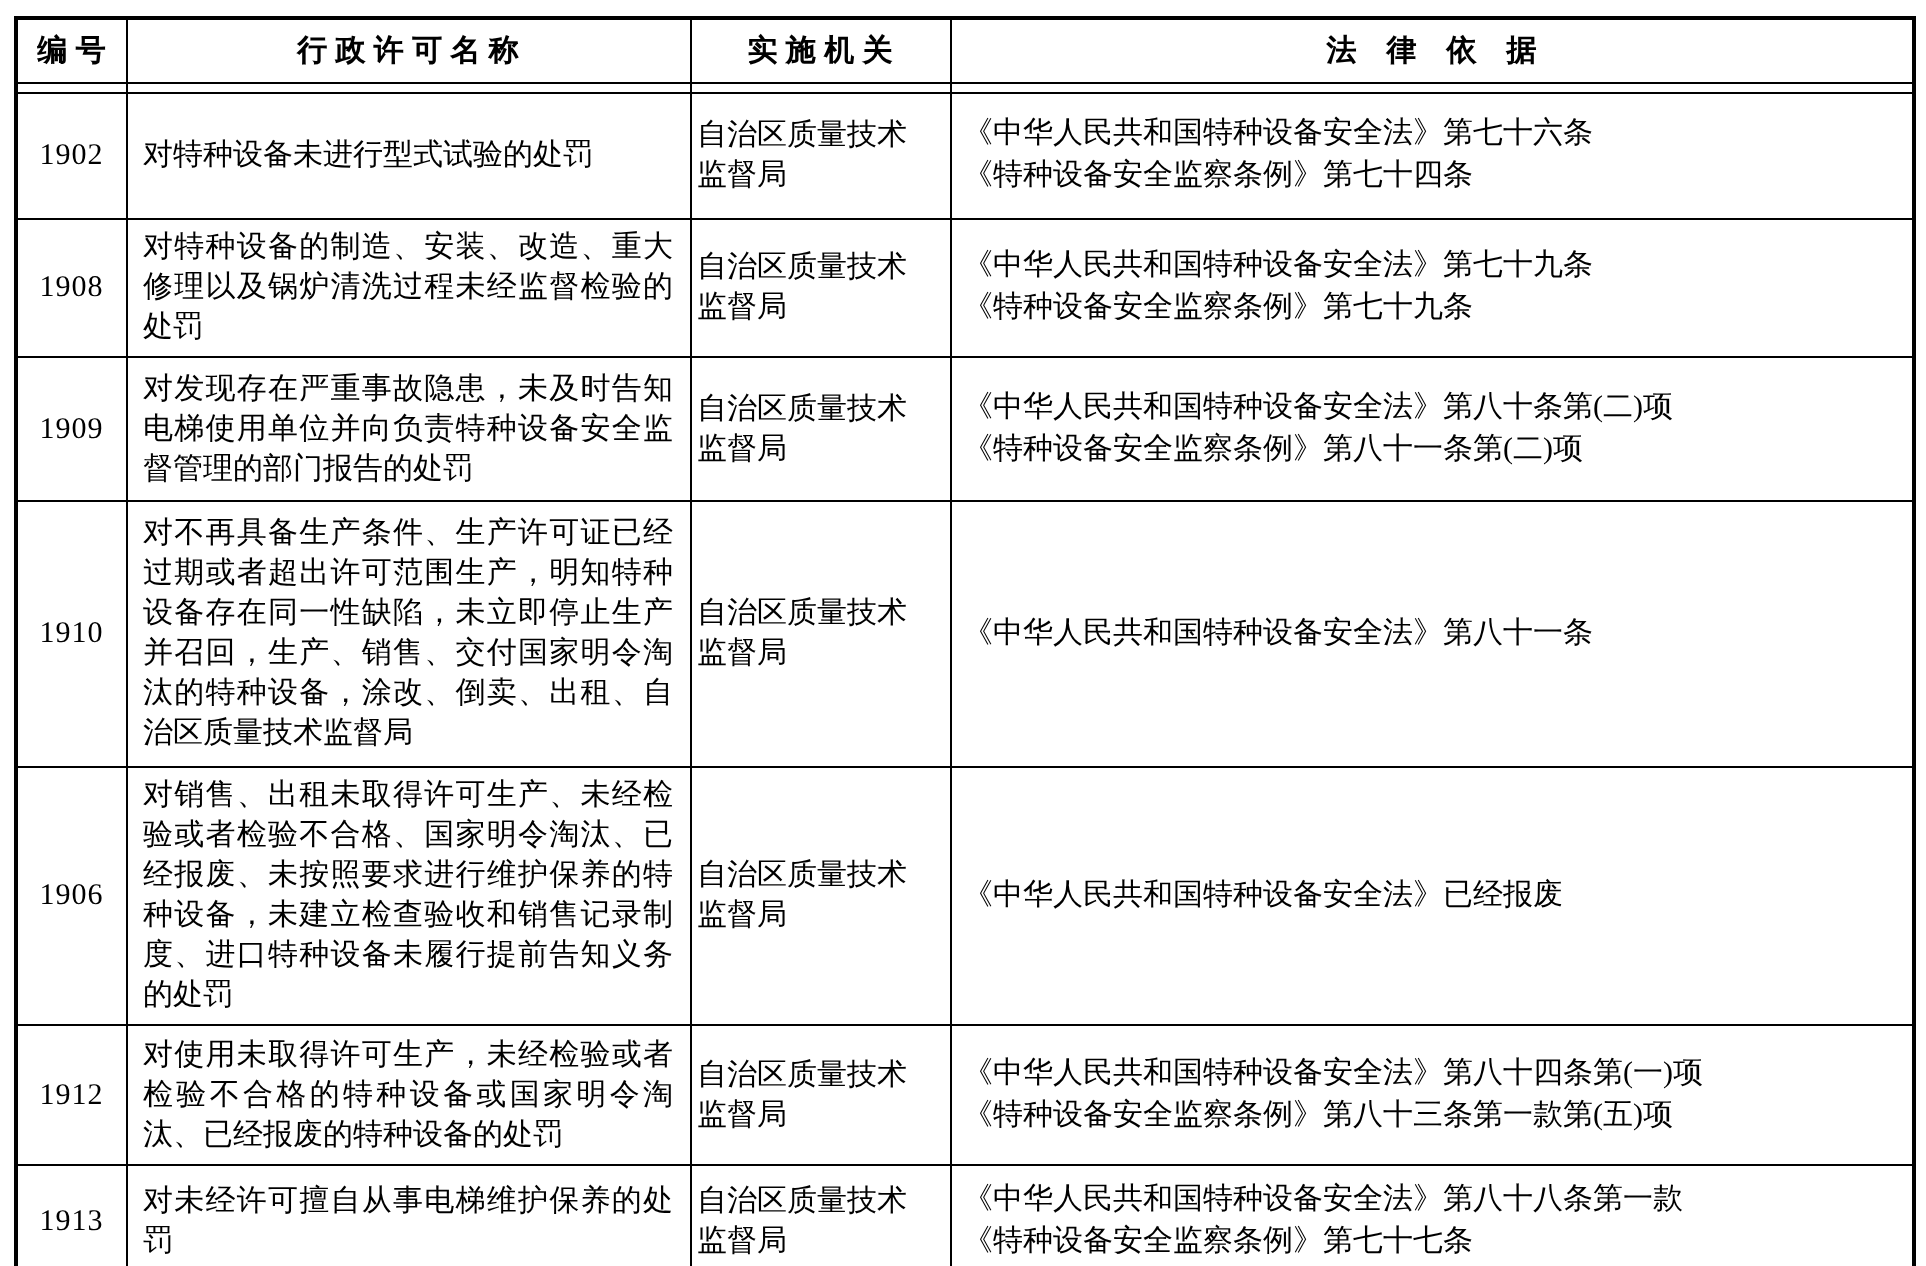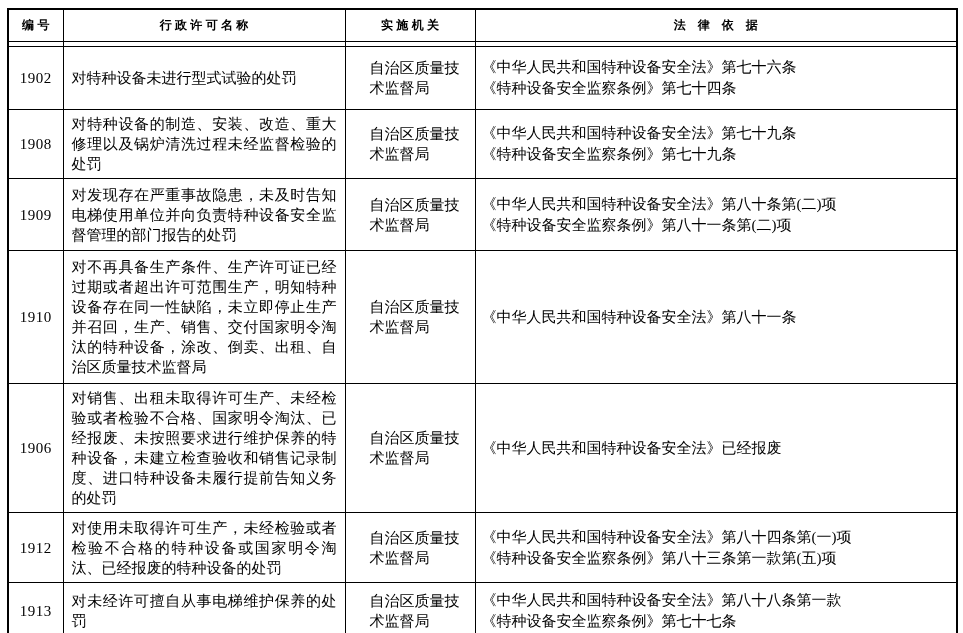--- a/index.html
+++ b/index.html
@@ -24,21 +24,21 @@
     border: 2px solid #000;
     background: #fff;
   }
   .permits th, .permits td {
     border: 1px solid #000;
     vertical-align: middle;
     overflow: hidden;
   }
   .header-row th {
     height: 26px;
-    font-size: 12px;
+    font-size: 15px;
     font-weight: bold;
     font-family: "Liberation Sans", "DejaVu Sans", sans-serif;
     text-align: center;
     padding: 2px 0 3px 0;
     white-space: nowrap;
   }
   .spacer-row td {
     height: 4px;
     padding: 0;
     font-size: 0;
@@ -52,21 +52,21 @@
     text-align: center;
     font-size: 14px;
     letter-spacing: 0.5px;
   }
   .cell-name {
     padding: 4px 8px;
     text-align: justify;
     text-justify: inter-character;
   }
   .cell-agency {
-    padding: 4px 8px 4px 24px;
+    padding: 4px 8px 4px 3px;
   }
   .cell-legal {
     padding: 4px 6px;
     margin-top: 46px;
   }
   .legal-line {
     line-height: 21px;
     white-space: nowrap;
   }
 </style>

